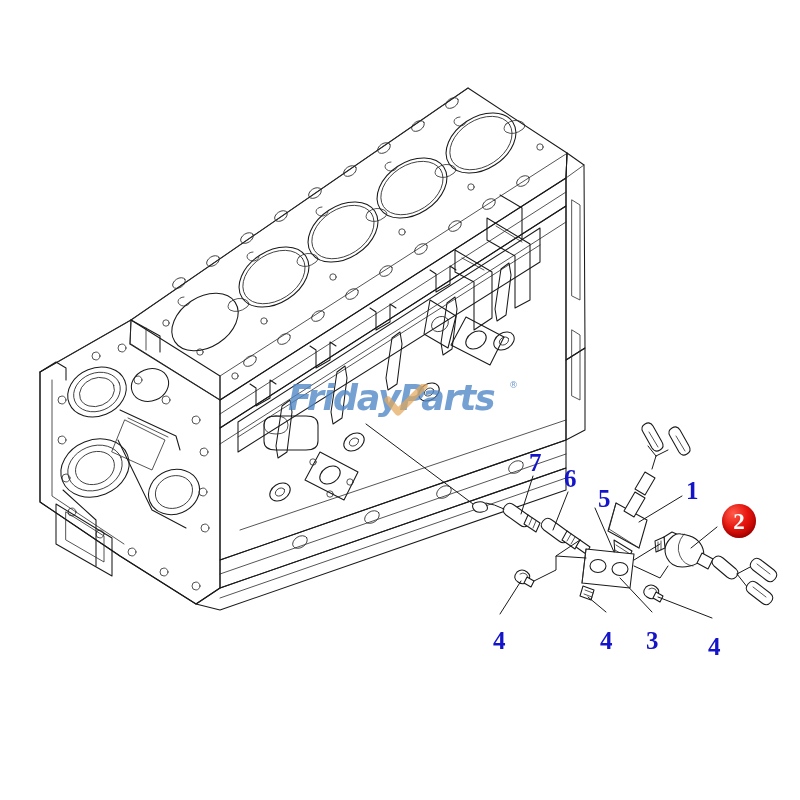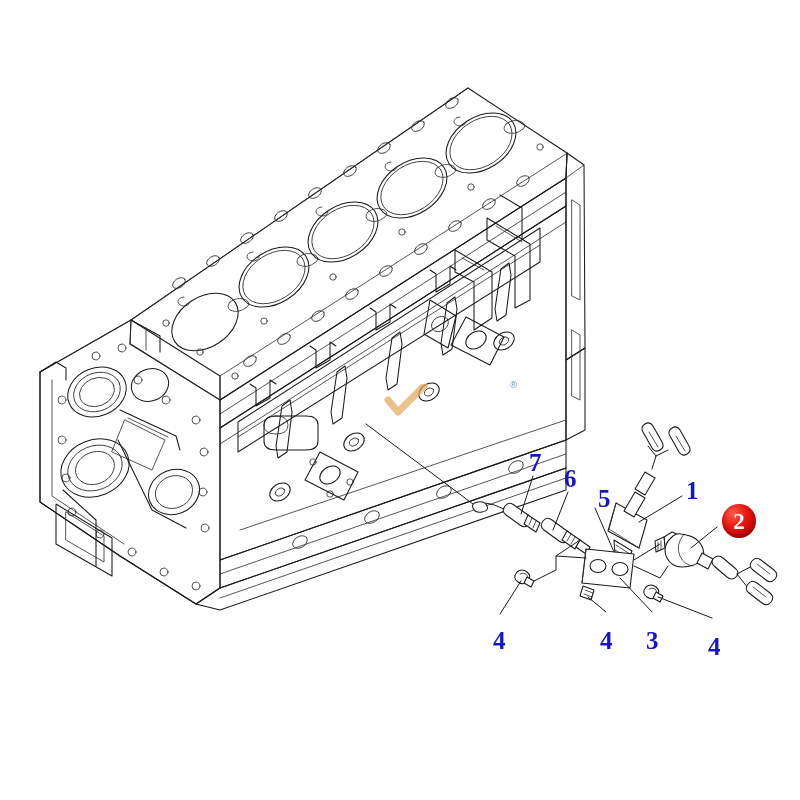--- a/index.html
+++ b/index.html
@@ -430,20 +430,21 @@
       <path class="leader" d="M 712 618 L 658 597"></path>
 
       <path class="leader" d="M 534 581 L 556 570 L 556 556 L 586 558"></path>
       <path class="leader" d="M 580 540 L 556 556"></path>
       <path class="leader" d="M 634 560 L 660 544"></path>
       <path class="leader" d="M 634 566 L 660 578 L 668 566"></path>
     </g>
   </svg>
 
   <div id="watermark">
+    <div class="wm-text">FridayParts</div>
     <svg class="wm-check" viewBox="0 0 44 34">
       <path d="M 4 16 L 14 28 L 40 2" fill="none" stroke="#e3a75c" stroke-width="7" stroke-linecap="round" stroke-linejoin="round" opacity="0.72"></path>
     </svg>
     <div class="wm-reg">®</div>
   </div>
 
   <div class="callout-num" style="left:529px; top:450px;">7</div>
   <div class="callout-num" style="left:564px; top:466px;">6</div>
   <div class="callout-num" style="left:598px; top:486px;">5</div>
   <div class="callout-num" style="left:686px; top:478px;">1</div>

